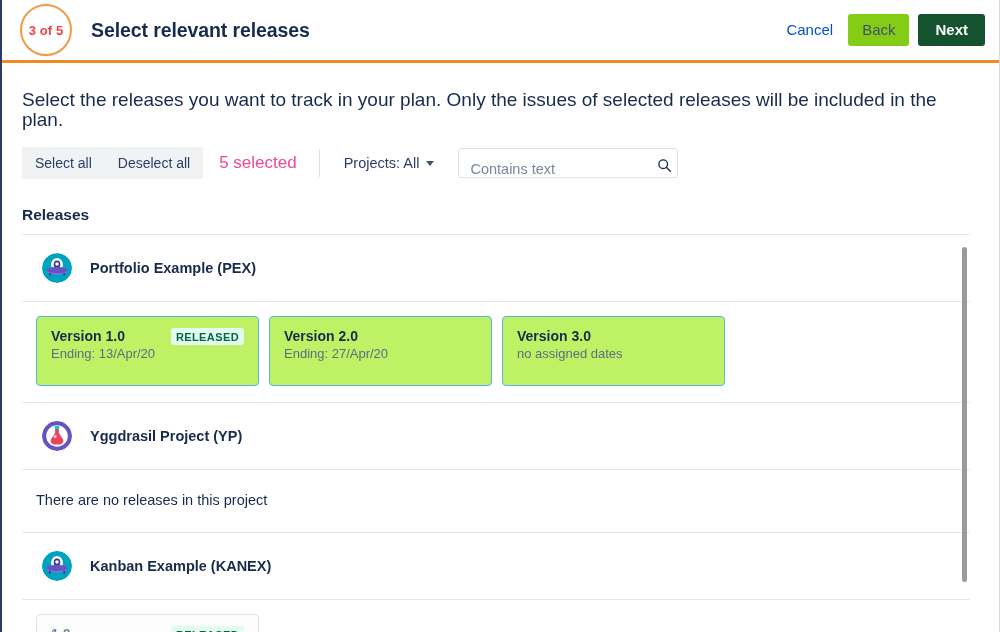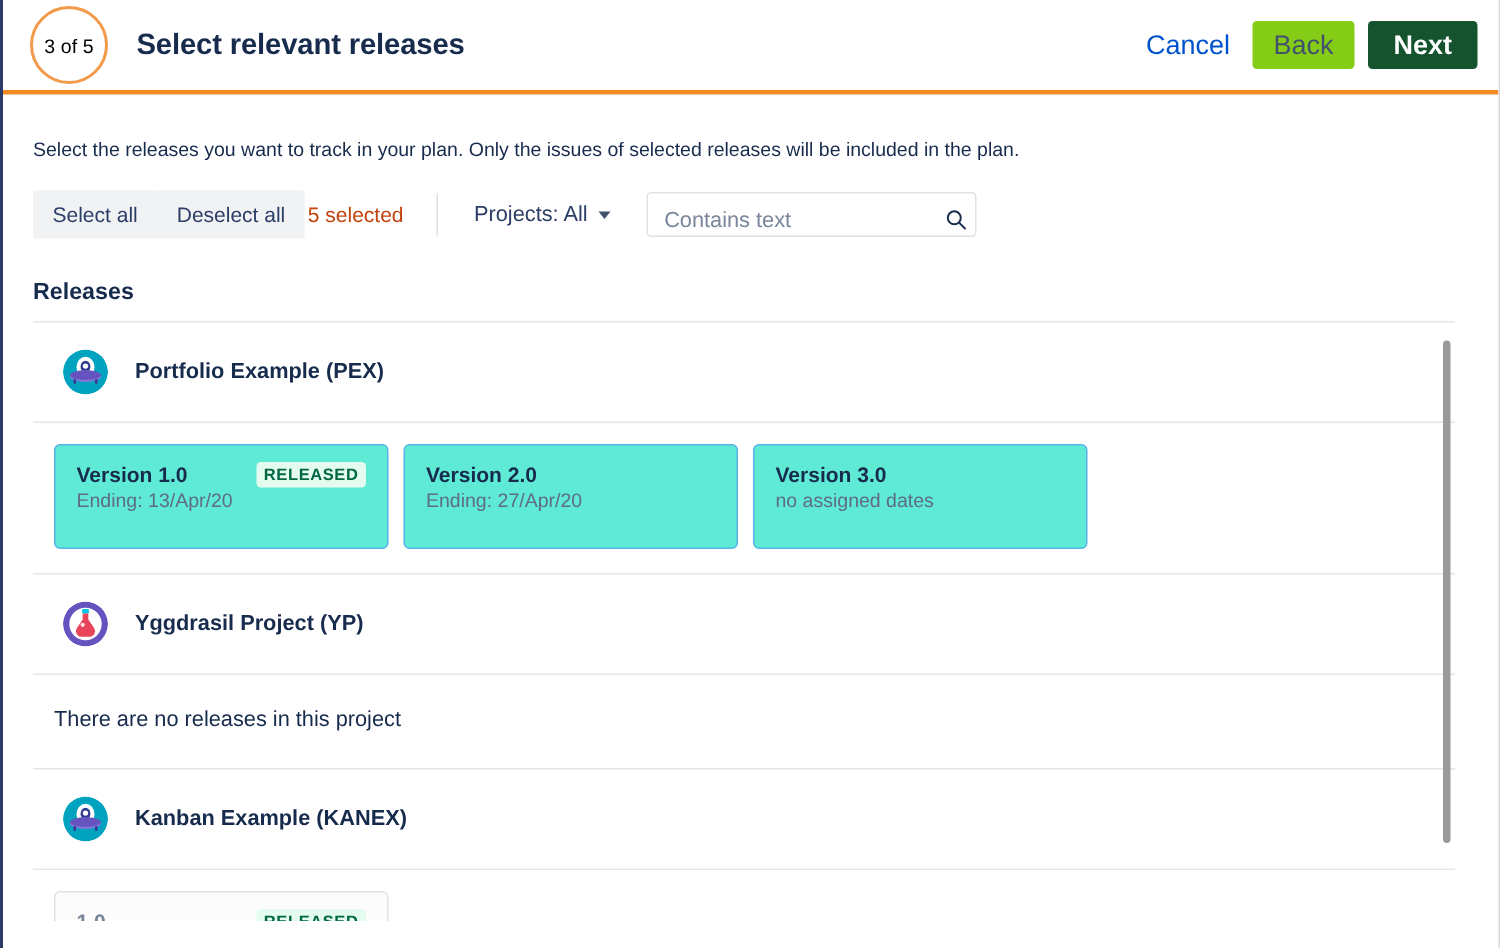--- a/index.html
+++ b/index.html
@@ -40,41 +40,41 @@
   }
   .step-badge {
     width: 48px;
     height: 48px;
     border-radius: 50%;
     border: 2px solid #f2994a;
     display: flex;
     align-items: center;
     justify-content: center;
     font-size: 13px;
-    font-weight: 400;
-    color: #000000;
+    font-weight: 700;
+    color: #ef4444;
     flex: 0 0 auto;
     letter-spacing: 0.1px;
   }
   .wizard-title {
     margin-left: 19px;
     font-size: 19.5px;
     font-weight: 700;
     color: #172b4d;
     letter-spacing: -0.1px;
   }
   .header-actions {
     margin-left: auto;
     display: flex;
     align-items: center;
     gap: 9px;
   }
   .btn {
     font-family: "Liberation Sans", sans-serif;
-    font-size: 18px;
+    font-size: 15px;
     border: none;
     border-radius: 3px;
     cursor: pointer;
     padding: 8px 13px;
     line-height: 16px;
   }
   .btn-link {
     background: transparent;
     color: #0052cc;
     padding: 8px 6px;
@@ -92,21 +92,21 @@
     padding: 8px 17px;
   }
 
   
   .wizard-body {
     padding: 0 0 0 0;
     position: relative;
     height: 566px;
   }
   .intro-text {
-    font-size: 13px;
+    font-size: 19px;
     color: #172b4d;
     padding: 27px 20px 0 20px;
     line-height: 20px;
   }
 
   .toolbar {
     display: flex;
     align-items: center;
     padding: 17px 0 0 20px;
   }
@@ -120,23 +120,23 @@
     background: #f1f2f4;
     color: #2c3e66;
     font-size: 14px;
     font-family: "Liberation Sans", sans-serif;
     border: none;
     padding: 8px 13px;
     cursor: pointer;
     line-height: 16px;
   }
   .selected-count {
-    font-size: 14px;
-    color: #c2410c;
-    margin-left: 2px;
+    font-size: 17px;
+    color: #ec4899;
+    margin-left: 16px;
   }
   .toolbar-divider {
     width: 1px;
     height: 28px;
     background: #dfe1e6;
     margin-left: 22px;
   }
   .project-filter {
     display: flex;
     align-items: center;
@@ -153,22 +153,22 @@
     border-right: 4.5px solid transparent;
     border-top: 5px solid #42526e;
   }
   .search-box {
     margin-left: 24px;
     width: 220px;
     height: 30px;
     border: 1px solid #dfe1e6;
     border-radius: 3px;
     display: flex;
-    align-items: flex-start;
-    padding: 10px 10px 0 11px;
+    align-items: flex-end;
+    padding: 0 10px 0 11px;
     box-sizing: border-box;
     background: #ffffff;
   }
   .search-input {
     flex: 1;
     border: none;
     outline: none;
     font-family: "Liberation Sans", sans-serif;
     font-size: 14.5px;
     color: #172b4d;
@@ -226,21 +226,21 @@
   .version-card {
     width: 223px;
     height: 70px;
     box-sizing: border-box;
     border-radius: 4px;
     padding: 11px 14px 0 14px;
     position: relative;
     cursor: pointer;
   }
   .version-card.selected {
-    background: #5eead4;
+    background: #bef264;
     border: 1px solid #55b4e8;
   }
   .version-card.unselected {
     background: #fcfcfd;
     border: 1px solid #dfe1e6;
   }
   .version-name {
     font-size: 14px;
     font-weight: 700;
     color: #172b4d;

